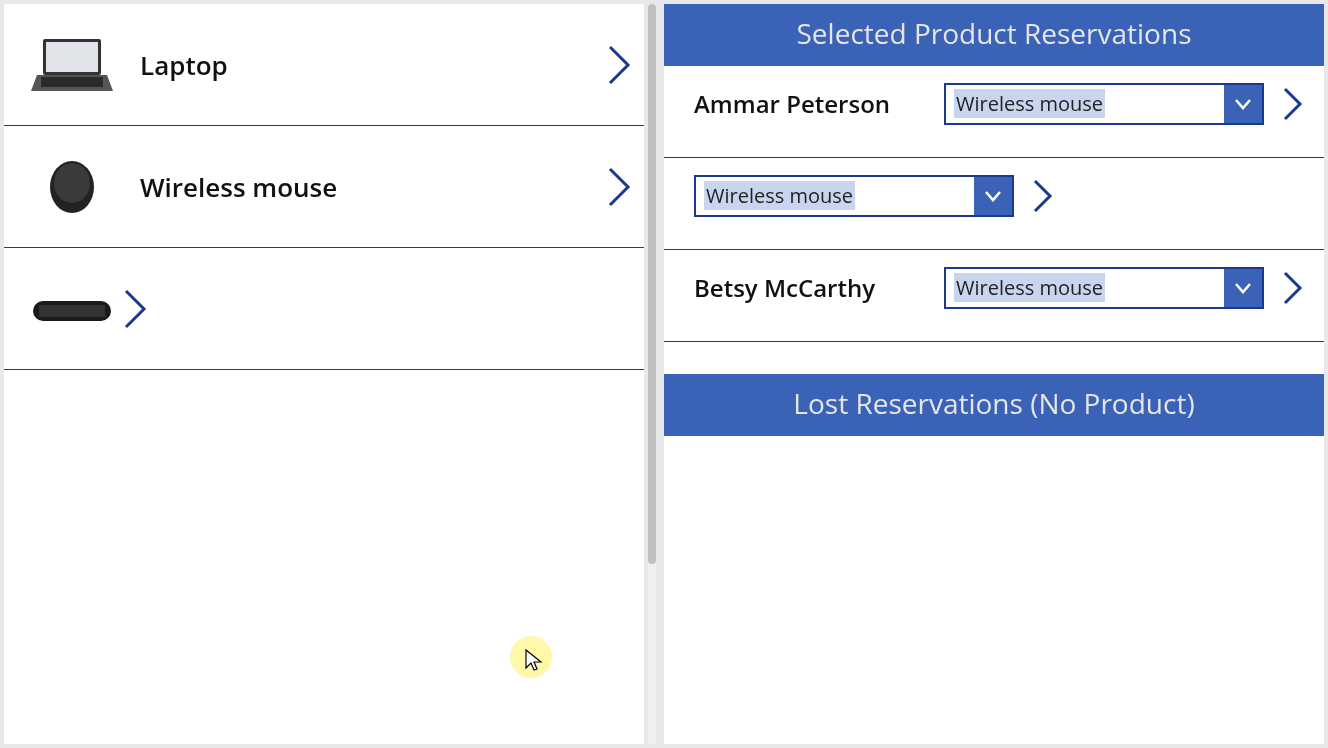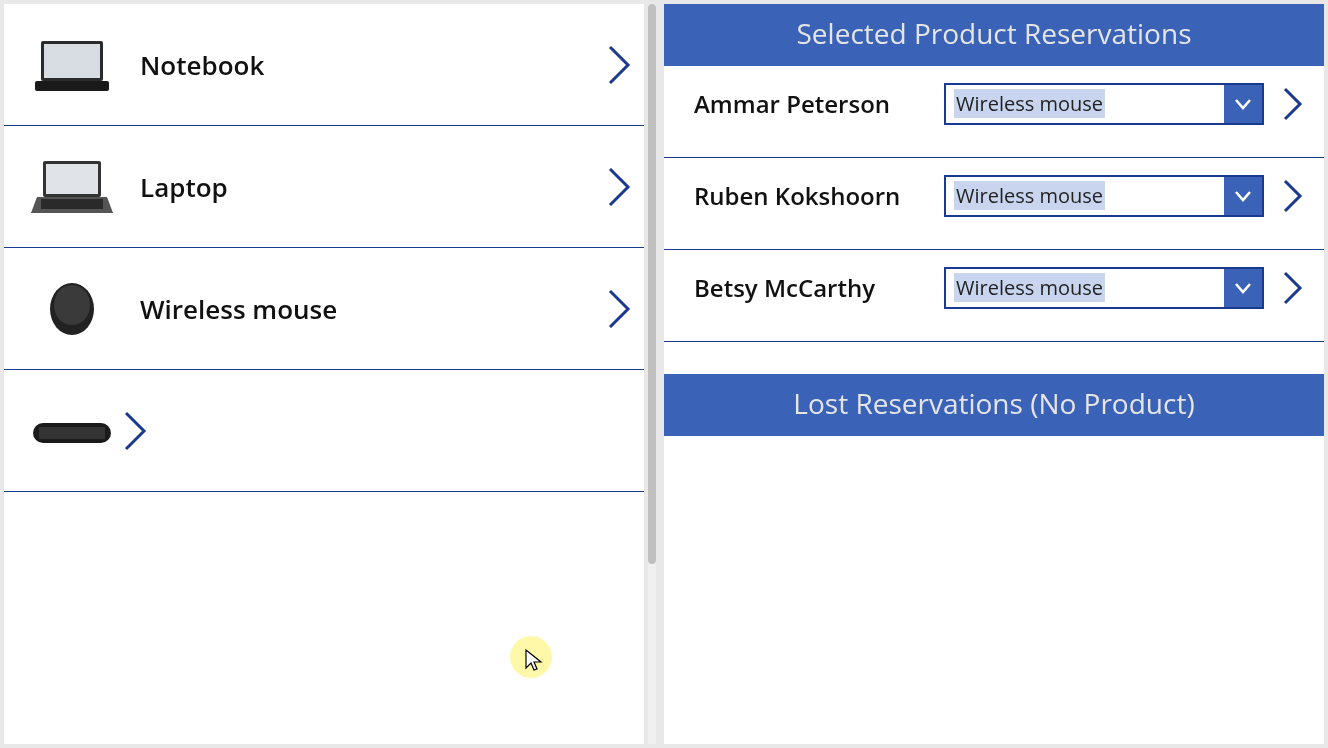--- a/index.html
+++ b/index.html
@@ -155,35 +155,20 @@
     top: 648px;
     pointer-events:none;
   }
 </style>
 </head>
 <body>
 
 <div class="container">
   <div class="left-panel">
 
-    <div class="product-item">
-      <div class="product-img">
-        <svg class="icon-box" viewBox="0 0 90 60">
-          <rect x="14" y="6" width="62" height="40" rx="2" fill="#2a2a2a"></rect>
-          <rect x="17" y="9" width="56" height="34" fill="#d8dde3"></rect>
-          <rect x="8" y="46" width="74" height="10" rx="2" fill="#1a1a1a"></rect>
-        </svg>
-      </div>
-      <div class="product-label">Notebook</div>
-      <div class="chev">
-        <svg viewBox="0 0 28 44">
-            <polyline points="4,4 22,22 4,40" fill="none" stroke="#1b3a8f" stroke-width="3"></polyline>
-          </svg>
-      </div>
-    </div>
 
     <div class="product-item">
       <div class="product-img">
         <svg class="icon-box" viewBox="0 0 90 60">
           <rect x="16" y="4" width="58" height="36" rx="2" fill="#333"></rect>
           <rect x="19" y="7" width="52" height="30" fill="#e0e3e8"></rect>
           <polygon points="10,40 80,40 86,56 4,56" fill="#555"></polygon>
           <rect x="14" y="42" width="62" height="10" fill="#2a2a2a"></rect>
         </svg>
       </div>
@@ -248,21 +233,20 @@
         </div>
       </div>
       <div class="row-chev">
         <svg viewBox="0 0 22 36">
             <polyline points="3,3 18,18 3,33" fill="none" stroke="#1b3a8f" stroke-width="3"></polyline>
           </svg>
       </div>
     </div>
 
     <div class="reservation-row">
-      <div class="person-name">Ruben Kokshoorn</div>
       <div class="combo">
         <div class="combo-text">
             <span class="hl">Wireless mouse</span>
           </div>
         <div class="combo-btn">
           <svg width="18" height="12" viewBox="0 0 18 12">
               <polyline points="2,2 9,10 16,2" fill="none" stroke="#fff" stroke-width="2.5"></polyline>
             </svg>
         </div>
       </div>

